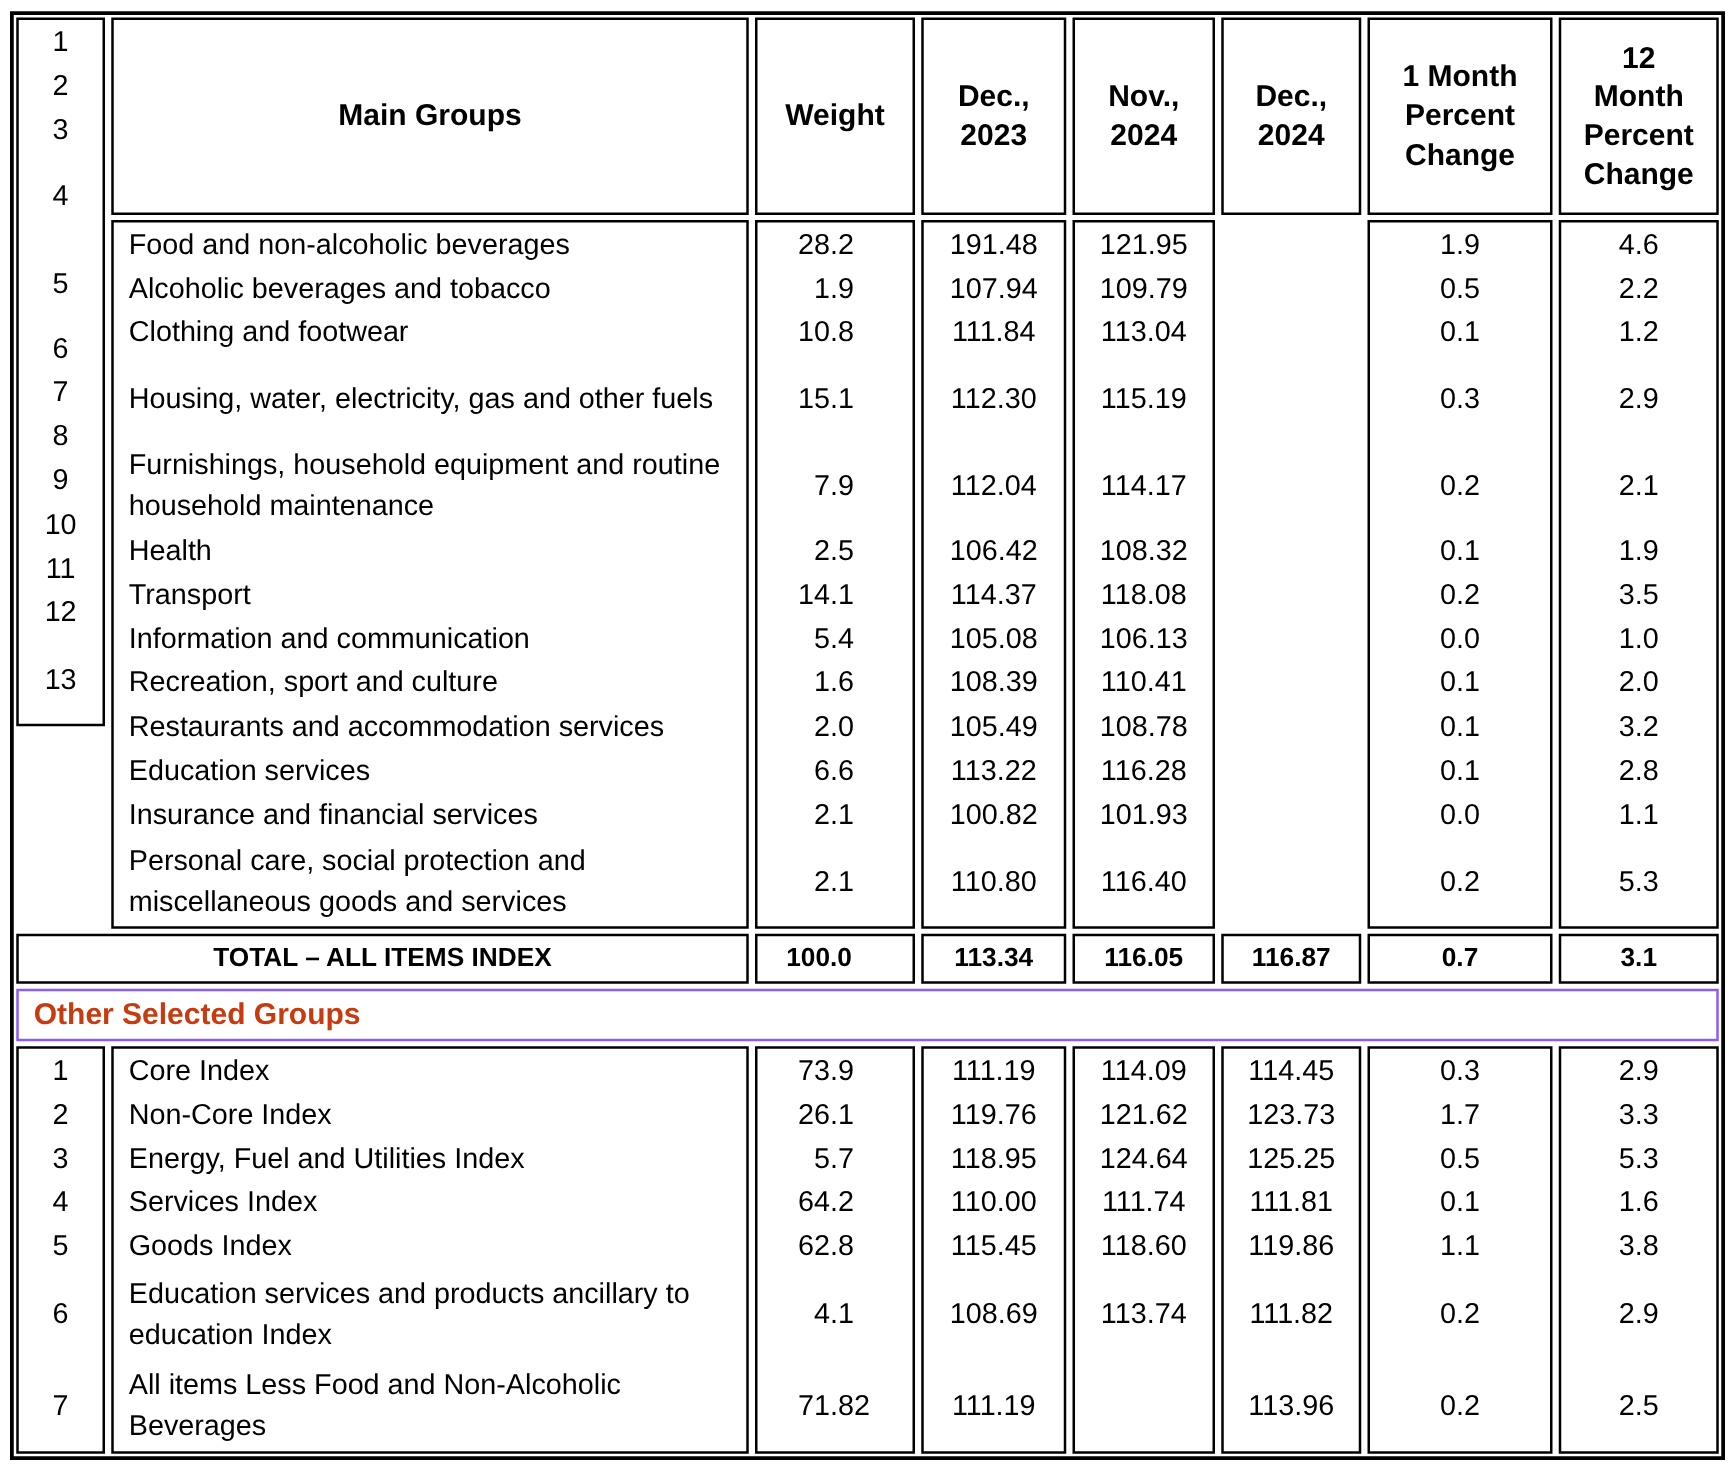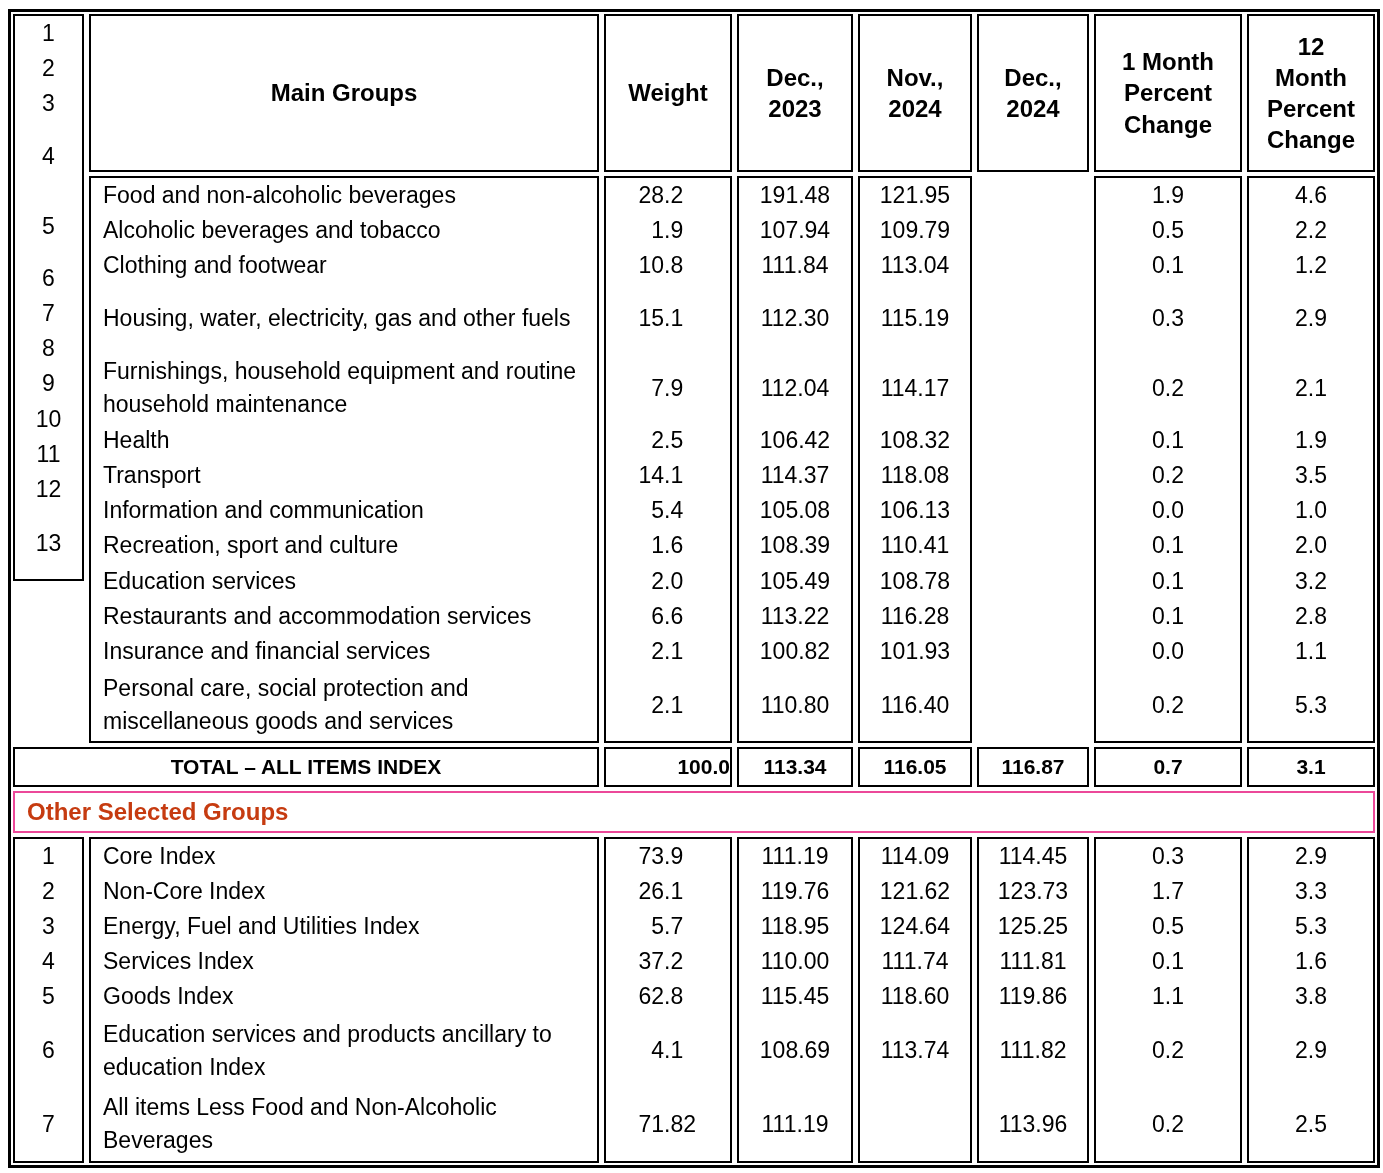--- a/index.html
+++ b/index.html
@@ -48,23 +48,23 @@
   .cell.weight { justify-content: flex-start; }
   .wint { display: inline-block; width: 58px; text-align: right; }
   .wfrac { display: inline-block; text-align: left; }
   .total-row .tcell {
     border: 2px solid #000;
     height: 40px;
     display: flex; align-items: center; justify-content: center;
     font-weight: bold; font-size: 21px;
   }
   .total-row .tlabel { grid-column: 1 / span 2; }
-  .total-row .tcell.weight { justify-content: flex-end; padding-left: 15px; }
+  .total-row .tcell.weight { justify-content: flex-start; }
   .osg {
-    border: 2px solid #ec4899;
+    border: 2px solid #8b5cf6;
     height: 42px;
     display: flex; align-items: center;
     padding-left: 12px;
     font-weight: bold; font-size: 24px;
   }
 </style>
 </head>
 <body>
 
 <div class="sheet">
@@ -91,22 +91,22 @@
         <div class="bodycol">
           <div class="cell name">Food and non-alcoholic beverages</div>
           <div class="cell name">Alcoholic beverages and tobacco</div>
           <div class="cell name">Clothing and footwear</div>
           <div class="cell name">Housing, water, electricity, gas and other fuels</div>
           <div class="cell name">Furnishings, household equipment and routine household maintenance</div>
           <div class="cell name">Health</div>
           <div class="cell name">Transport</div>
           <div class="cell name">Information and communication</div>
           <div class="cell name">Recreation, sport and culture</div>
+          <div class="cell name">Restaurants and accommodation services</div>
           <div class="cell name">Education services</div>
-          <div class="cell name">Restaurants and accommodation services</div>
           <div class="cell name">Insurance and financial services</div>
           <div class="cell name">Personal care, social protection and miscellaneous goods and services</div>
         </div>
       </div>
       <div class="tcol">
         <div class="hcell">Weight</div>
         <div class="bodycol">
           <div class="cell weight">
             <span class="wint">28</span>
             <span class="wfrac">.2</span>
@@ -291,21 +291,21 @@
           </div>
           <div class="cell weight">
             <span class="wint">26</span>
             <span class="wfrac">.1</span>
           </div>
           <div class="cell weight">
             <span class="wint">5</span>
             <span class="wfrac">.7</span>
           </div>
           <div class="cell weight">
-            <span class="wint">37</span>
+            <span class="wint">64</span>
             <span class="wfrac">.2</span>
           </div>
           <div class="cell weight">
             <span class="wint">62</span>
             <span class="wfrac">.8</span>
           </div>
           <div class="cell weight">
             <span class="wint">4</span>
             <span class="wfrac">.1</span>
           </div>

